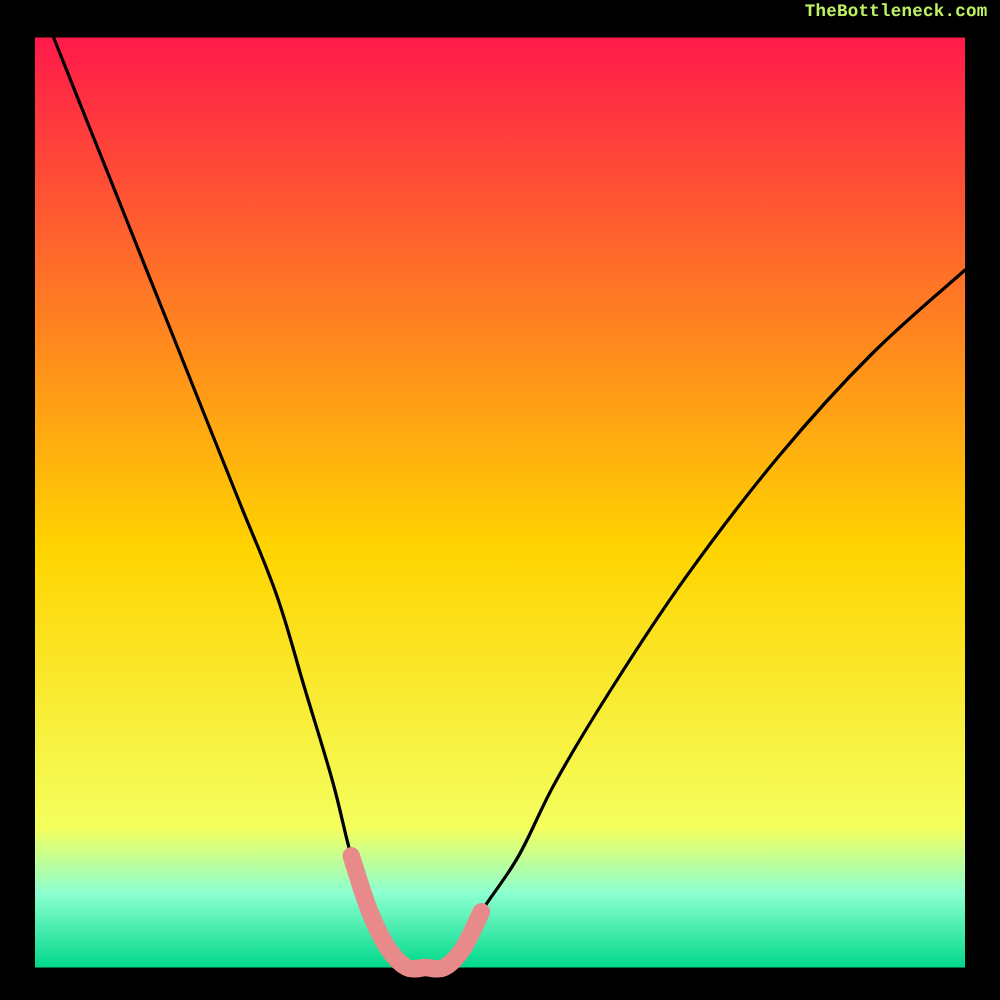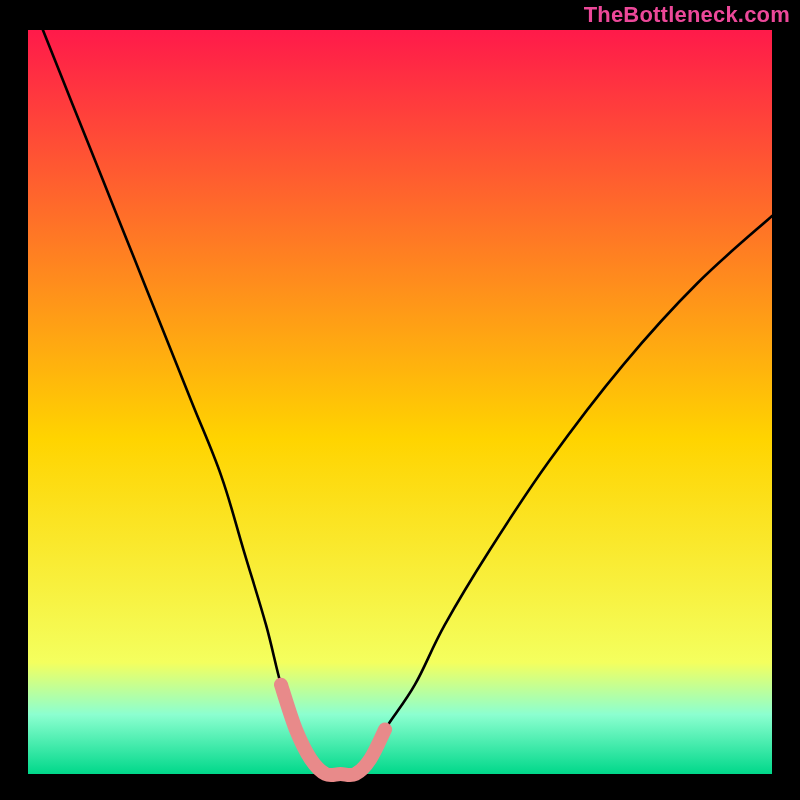--- a/index.html
+++ b/index.html
@@ -13,24 +13,24 @@
   .frame {
     position: relative;
     width: 800px;
     height: 800px;
     background: #000;
   }
   .watermark {
     position: absolute;
     top: 2px;
     right: 10px;
-    font-family: Liberation Sans, sans-serif;
-    font-size: 22px;
+    font-family: Liberation Mono, monospace;
+    font-size: 14px;
     font-weight: 600;
-    color: #ec4899;
+    color: #bef264;
     letter-spacing: 0.2px;
     z-index: 5;
   }
   svg {
     position: absolute;
     inset: 0;
     display: block;
   }
 </style>
 </head>

